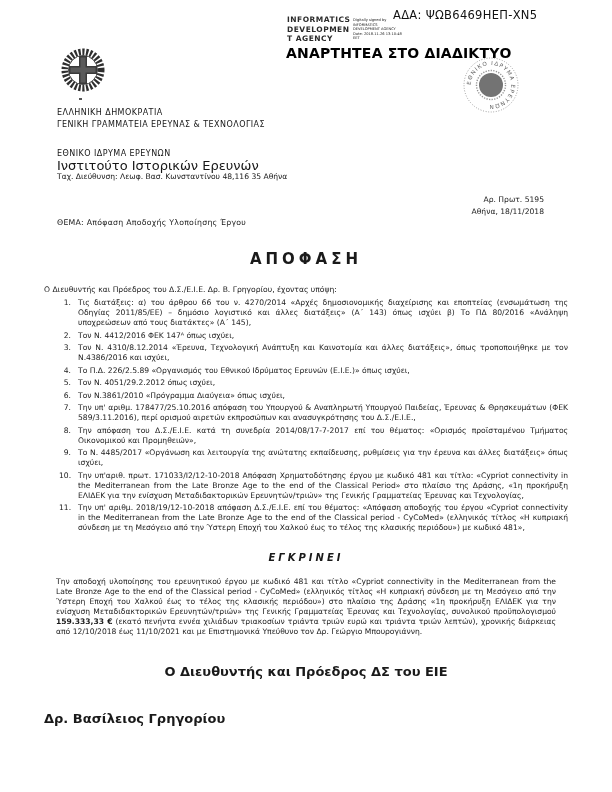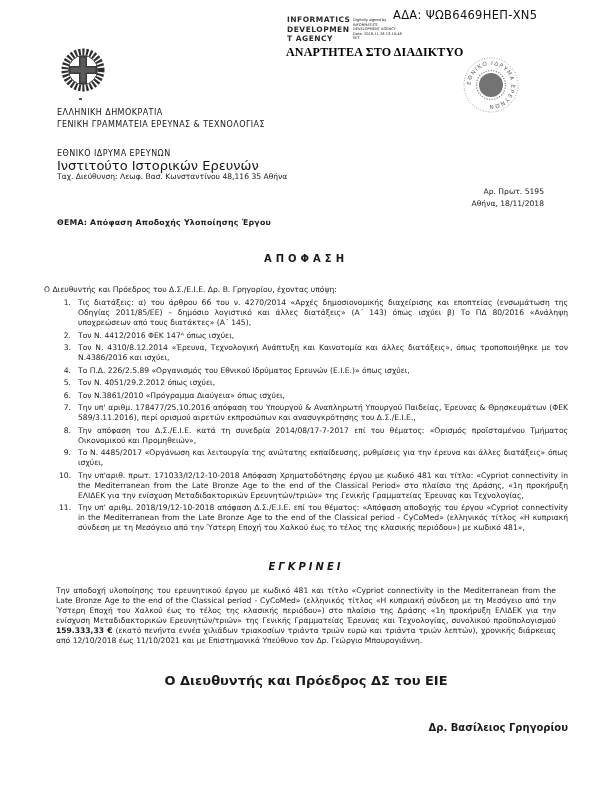--- a/index.html
+++ b/index.html
@@ -12,48 +12,48 @@
     color: #1a1a1a;
     overflow: hidden;
   }
   
   .ada { position:absolute; top:8px; left:393px; font-size:11.5px; letter-spacing:0.3px; color:#111; white-space:nowrap; }
 
   
   .dsig { position:absolute; top:15px; left:287px; width:150px; }
   .dsig .agency { font-size:7.5px; line-height:9.5px; font-weight:bold; color:#2b2b2b; letter-spacing:0.5px; }
   .dsig .details { position:absolute; top:3px; left:66px; width:78px; font-size:3.6px; line-height:4.5px; color:#222; }
-  .anartitea { position:absolute; top:45px; left:286px; font-size:12px; font-weight:bold; color:#000; white-space:nowrap; letter-spacing:0.2px;font-family:Liberation Serif, serif; }
+  .anartitea { position:absolute; top:45px; left:286px; font-size:14px; font-weight:bold; color:#000; white-space:nowrap; letter-spacing:0.2px; }
 
   
   .emblem { position:absolute; top:46px; left:60px; width:46px; height:56px; }
   
   .seal { position:absolute; top:55px; left:461px; width:60px; height:60px; opacity:0.92; }
 
   .gov-block { position:absolute; top:107px; left:57px; font-size:8px; line-height:11.5px; letter-spacing:0.45px; color:#161616; }
   .found-block { position:absolute; top:148px; left:57px; color:#161616; }
   .found-block .foundation { font-size:8px; letter-spacing:0.45px; line-height:12px; }
   .found-block .institute { font-size:13px; line-height:11px; }
   .found-block .address { font-size:7.6px; line-height:11px; }
 
-  .protocol { position:absolute; top:186px; left:378px; width:166px; text-align:right; font-size:7.6px; line-height:11.5px; }
+  .protocol { position:absolute; top:194px; left:378px; width:166px; text-align:right; font-size:7.6px; line-height:11.5px; }
 
-  .subject { position:absolute; top:218px; left:57px; font-size:7.8px; font-weight:bold; letter-spacing:0.25px; }
+  .subject { position:absolute; top:218px; left:57px; font-size:7.8px; font-weight:normal; letter-spacing:0.25px; }
 
   .doc-body { position:absolute; top:254px; left:44px; width:524px; font-size:7.6px; line-height:10px; }
-  .heading-apofasi { text-align:center; font-weight:bold; font-size:10px; letter-spacing:4px; margin:0 0 21px 0; }
+  .heading-apofasi { text-align:center; font-weight:bold; font-size:15px; letter-spacing:4px; margin:0 0 21px 0; }
   .intro { margin:0 0 3px 0; }
   ol.considerations { margin:0 0 0 12px; padding:0; list-style:none; counter-reset: cons; text-align:justify; }
   ol.considerations li { position:relative; padding-left:22px; margin-bottom:2.5px; counter-increment: cons; }
   ol.considerations li::before { content: counter(cons) "."; position:absolute; left:3px; top:0; width:12px; text-align:right; }
-  .heading-egrinei { text-align:center; font-weight:bold; font-style:italic; font-size:10px; letter-spacing:3px; margin:29px 0 14px 0; }
+  .heading-egrinei { text-align:center; font-weight:bold; font-style:italic; font-size:10px; letter-spacing:3px; margin:20px 0 14px 0; }
   .approval { text-align:justify; margin:12px; }
   .approval .amount { font-weight:bold; }
   .sig-title { text-align:center; font-weight:bold; font-size:13px; margin-top:30px; }
-  .sig-name { text-align:right; font-weight:bold; font-size:10px; margin-top:37px; }
+  .sig-name { text-align:left; font-weight:bold; font-size:13px; margin-top:37px; }
 </style>
 </head>
 <body>
 
 <div class="page">
 
   <div class="ada">ΑΔΑ: ΨΩΒ6469ΗΕΠ-ΧΝ5</div>
 
   <div class="dsig">
     <div class="agency">

